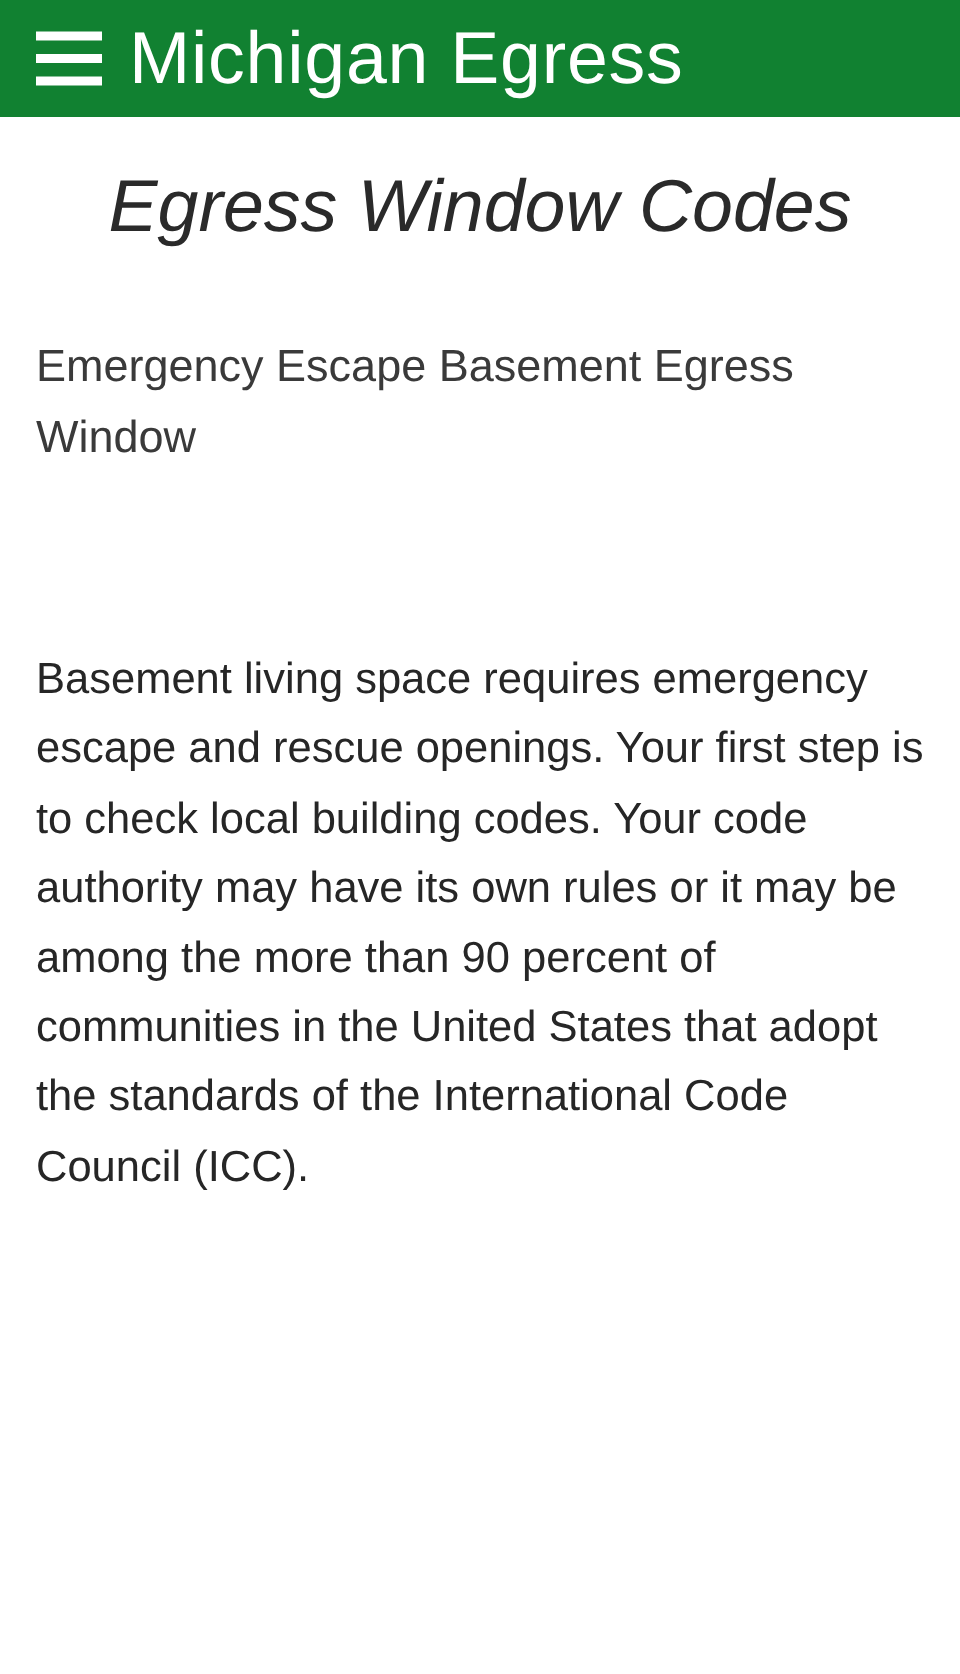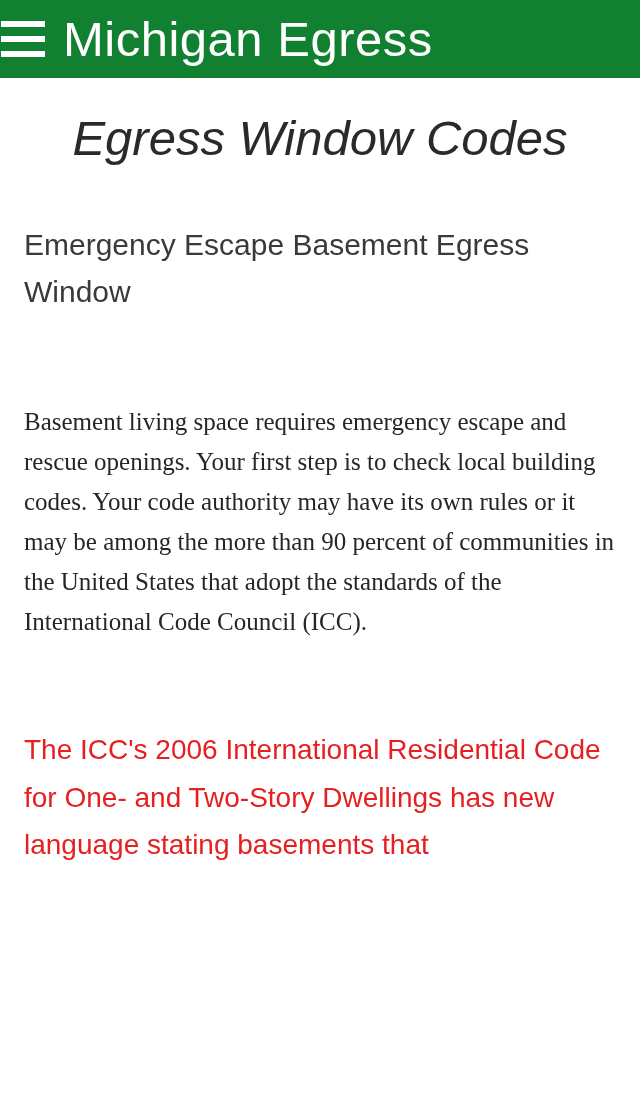--- a/index.html
+++ b/index.html
@@ -12,21 +12,21 @@
       width: 640px;
       height: 1116px;
       background: #ffffff;
       overflow: hidden;
     }
     .header {
       background: #118131;
       color: #ffffff;
       display: flex;
       align-items: center;
-      padding: 12px 1px;
+      padding: 12px 24px;
       height: 78px;
     }
     .menu-icon {
       display: inline-flex;
       flex-direction: column;
       justify-content: center;
       gap: 9px;
       width: 44px;
       height: 36px;
       margin-right: 18px;
@@ -52,28 +52,27 @@
       color: #2a2a2a;
       text-align: center;
       margin-top: 12px;
       margin-bottom: 56px;
       font-style: italic;
     }
     .subtitle {
       font-size: 30px;
       color: #3a3a3a;
       line-height: 1.55;
-      margin-bottom: 87px;
+      margin-bottom: 115px;
     }
     .body-text {
-      font-size: 25px;
+      font-size: 29px;
       color: #262626;
       line-height: 1.6;
-      margin-bottom: 84px;
-      font-family: Liberation Serif, serif;
+      margin-bottom: 112px;
     }
     .highlight-text {
       font-size: 28px;
       color: #e62020;
       line-height: 1.7;
     }
   </style>
 </head>
 <body>
 
@@ -83,14 +82,13 @@
     <span></span>
     <span></span>
   </div>
   <div class="header-title">Michigan Egress</div>
 </div>
 
 <div class="content">
   <h1 class="page-title">Egress Window Codes</h1>
   <div class="subtitle">Emergency Escape Basement Egress Window</div>
   <div class="body-text">Basement living space requires emergency escape and rescue openings. Your first step is to check local building codes. Your code authority may have its own rules or it may be among the more than 90 percent of communities in the United States that adopt the standards of the International Code Council (ICC).</div>
-  <div class="highlight-text">The ICC's 2006 International Residential Code for One- and Two-Story Dwellings has new language stating basements that</div>
 </div>
 
 </body></html>

